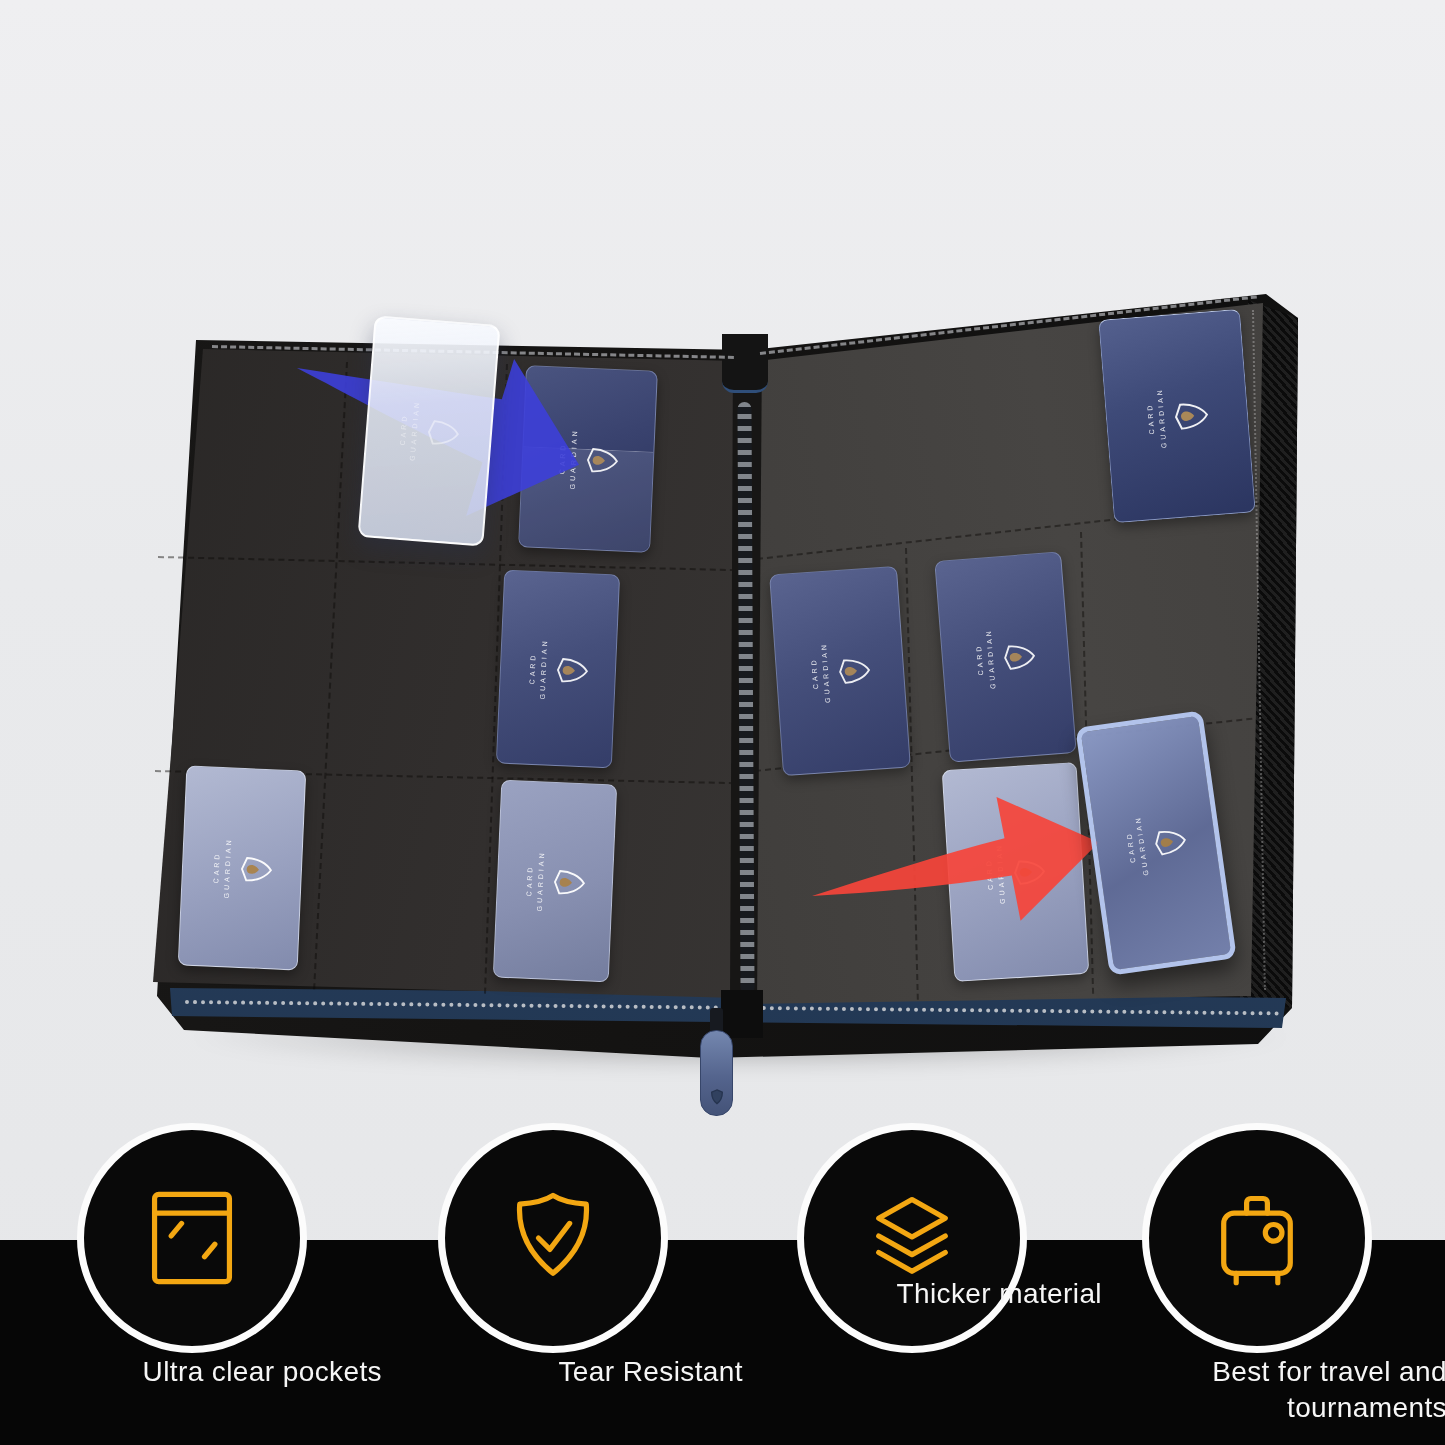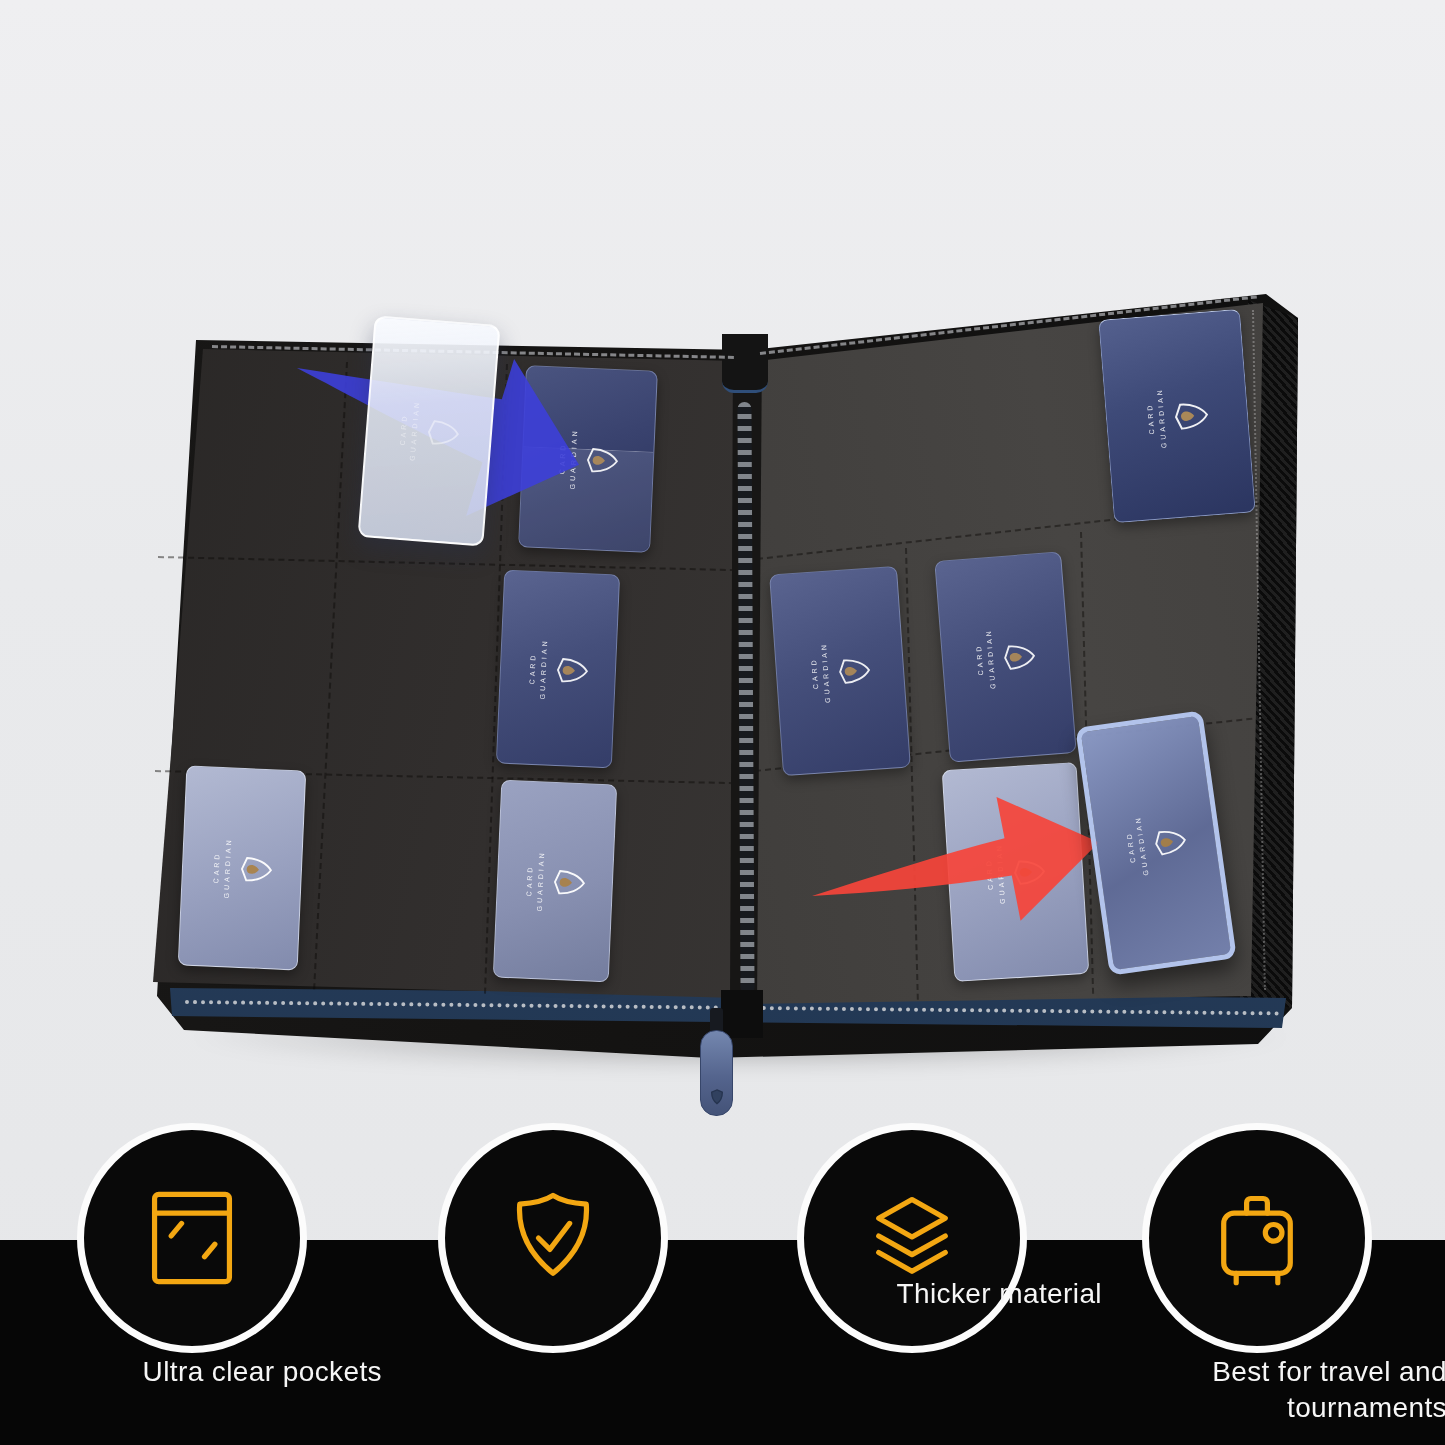--- a/index.html
+++ b/index.html
@@ -299,19 +299,20 @@
     <svg class="fi" width="104" height="104" viewBox="0 0 100 100">
       <rect x="18" y="26" width="64" height="58" rx="10"></rect>
       <path d="M40 26 L40 16 a4 4 0 0 1 4 -4 L56 12 a4 4 0 0 1 4 4 L60 26"></path>
       <circle cx="66" cy="45" r="8"></circle>
       <line x1="30" y1="84" x2="30" y2="93"></line>
         <line x1="70" y1="84" x2="70" y2="93"></line>
     </svg>
   </div>
 
   <div class="feature-label" style="left:2px;top:1354px;"><span>Ultra clear pockets</span></div>
+  <div class="feature-label" style="left:363px;top:1354px;"><span>Tear Resistant</span></div>
   <div class="feature-label" style="left:722px;top:1276px;"><span>Thicker material</span></div>
   <div class="feature-label" style="left:1067px;top:1354px;">
     <div>Best for travel and</div>
     <div>tournaments</div>
   </div>
 
 </div>
 
 </body></html>

